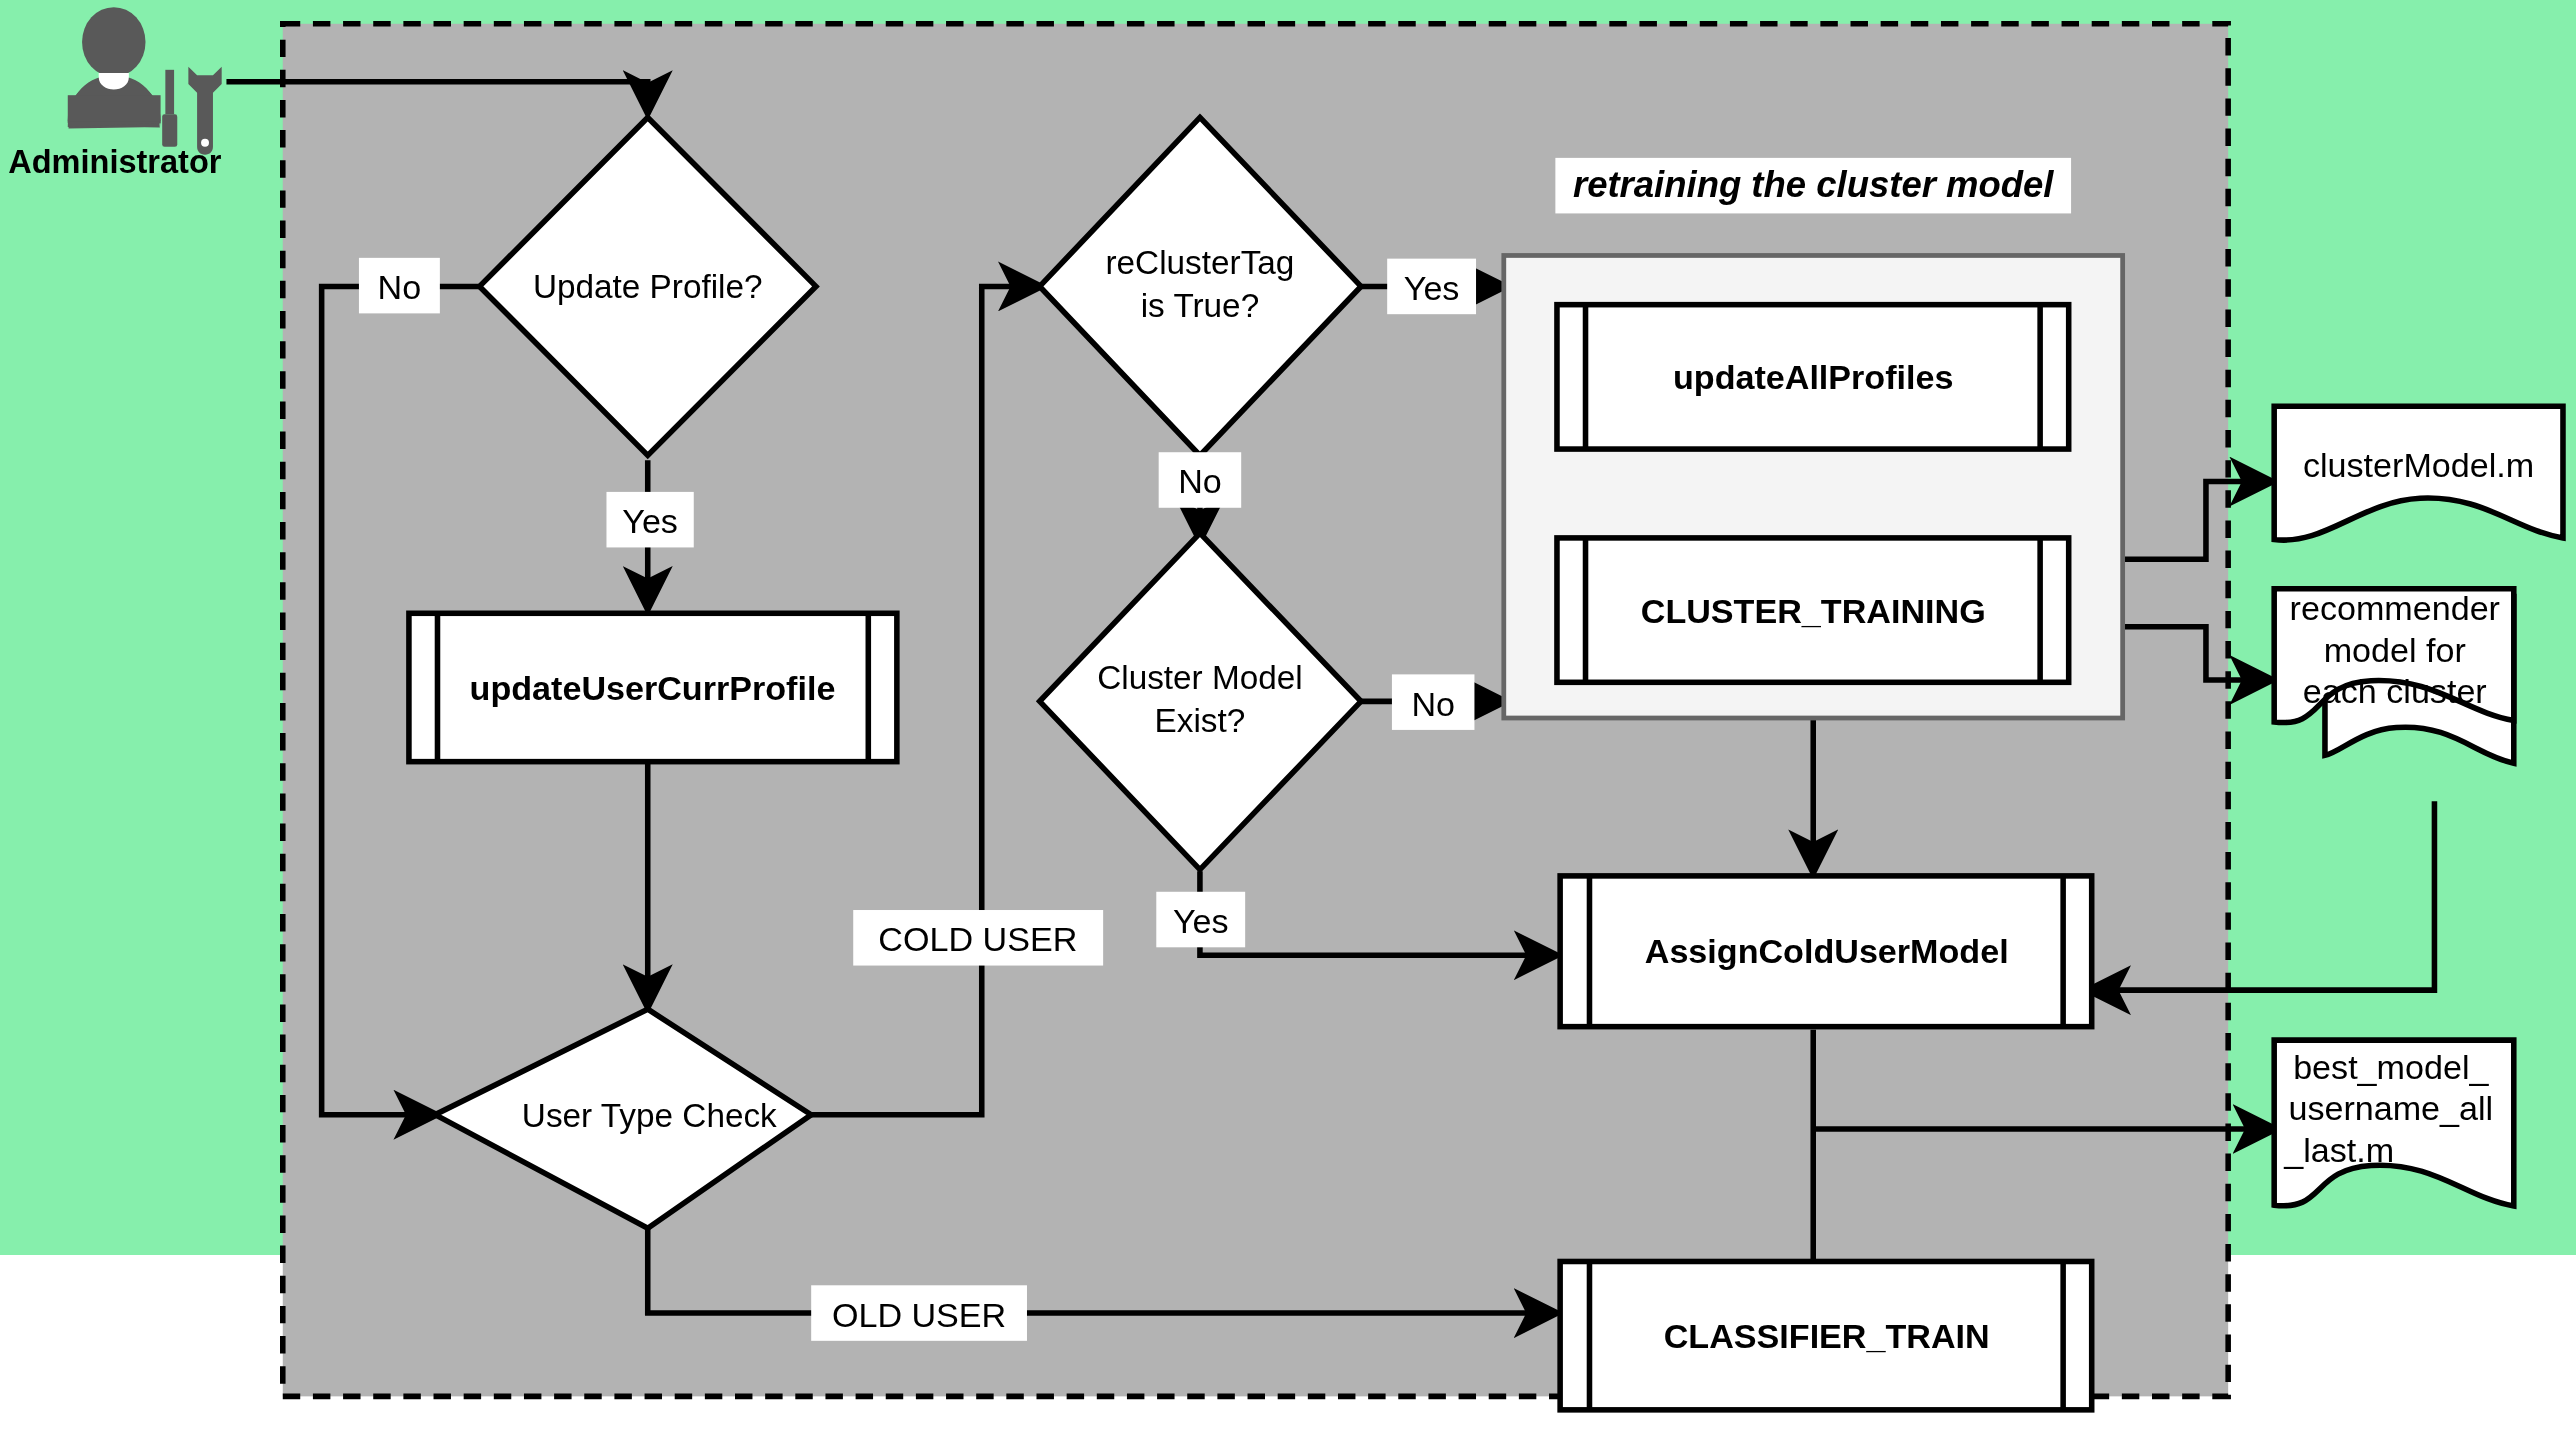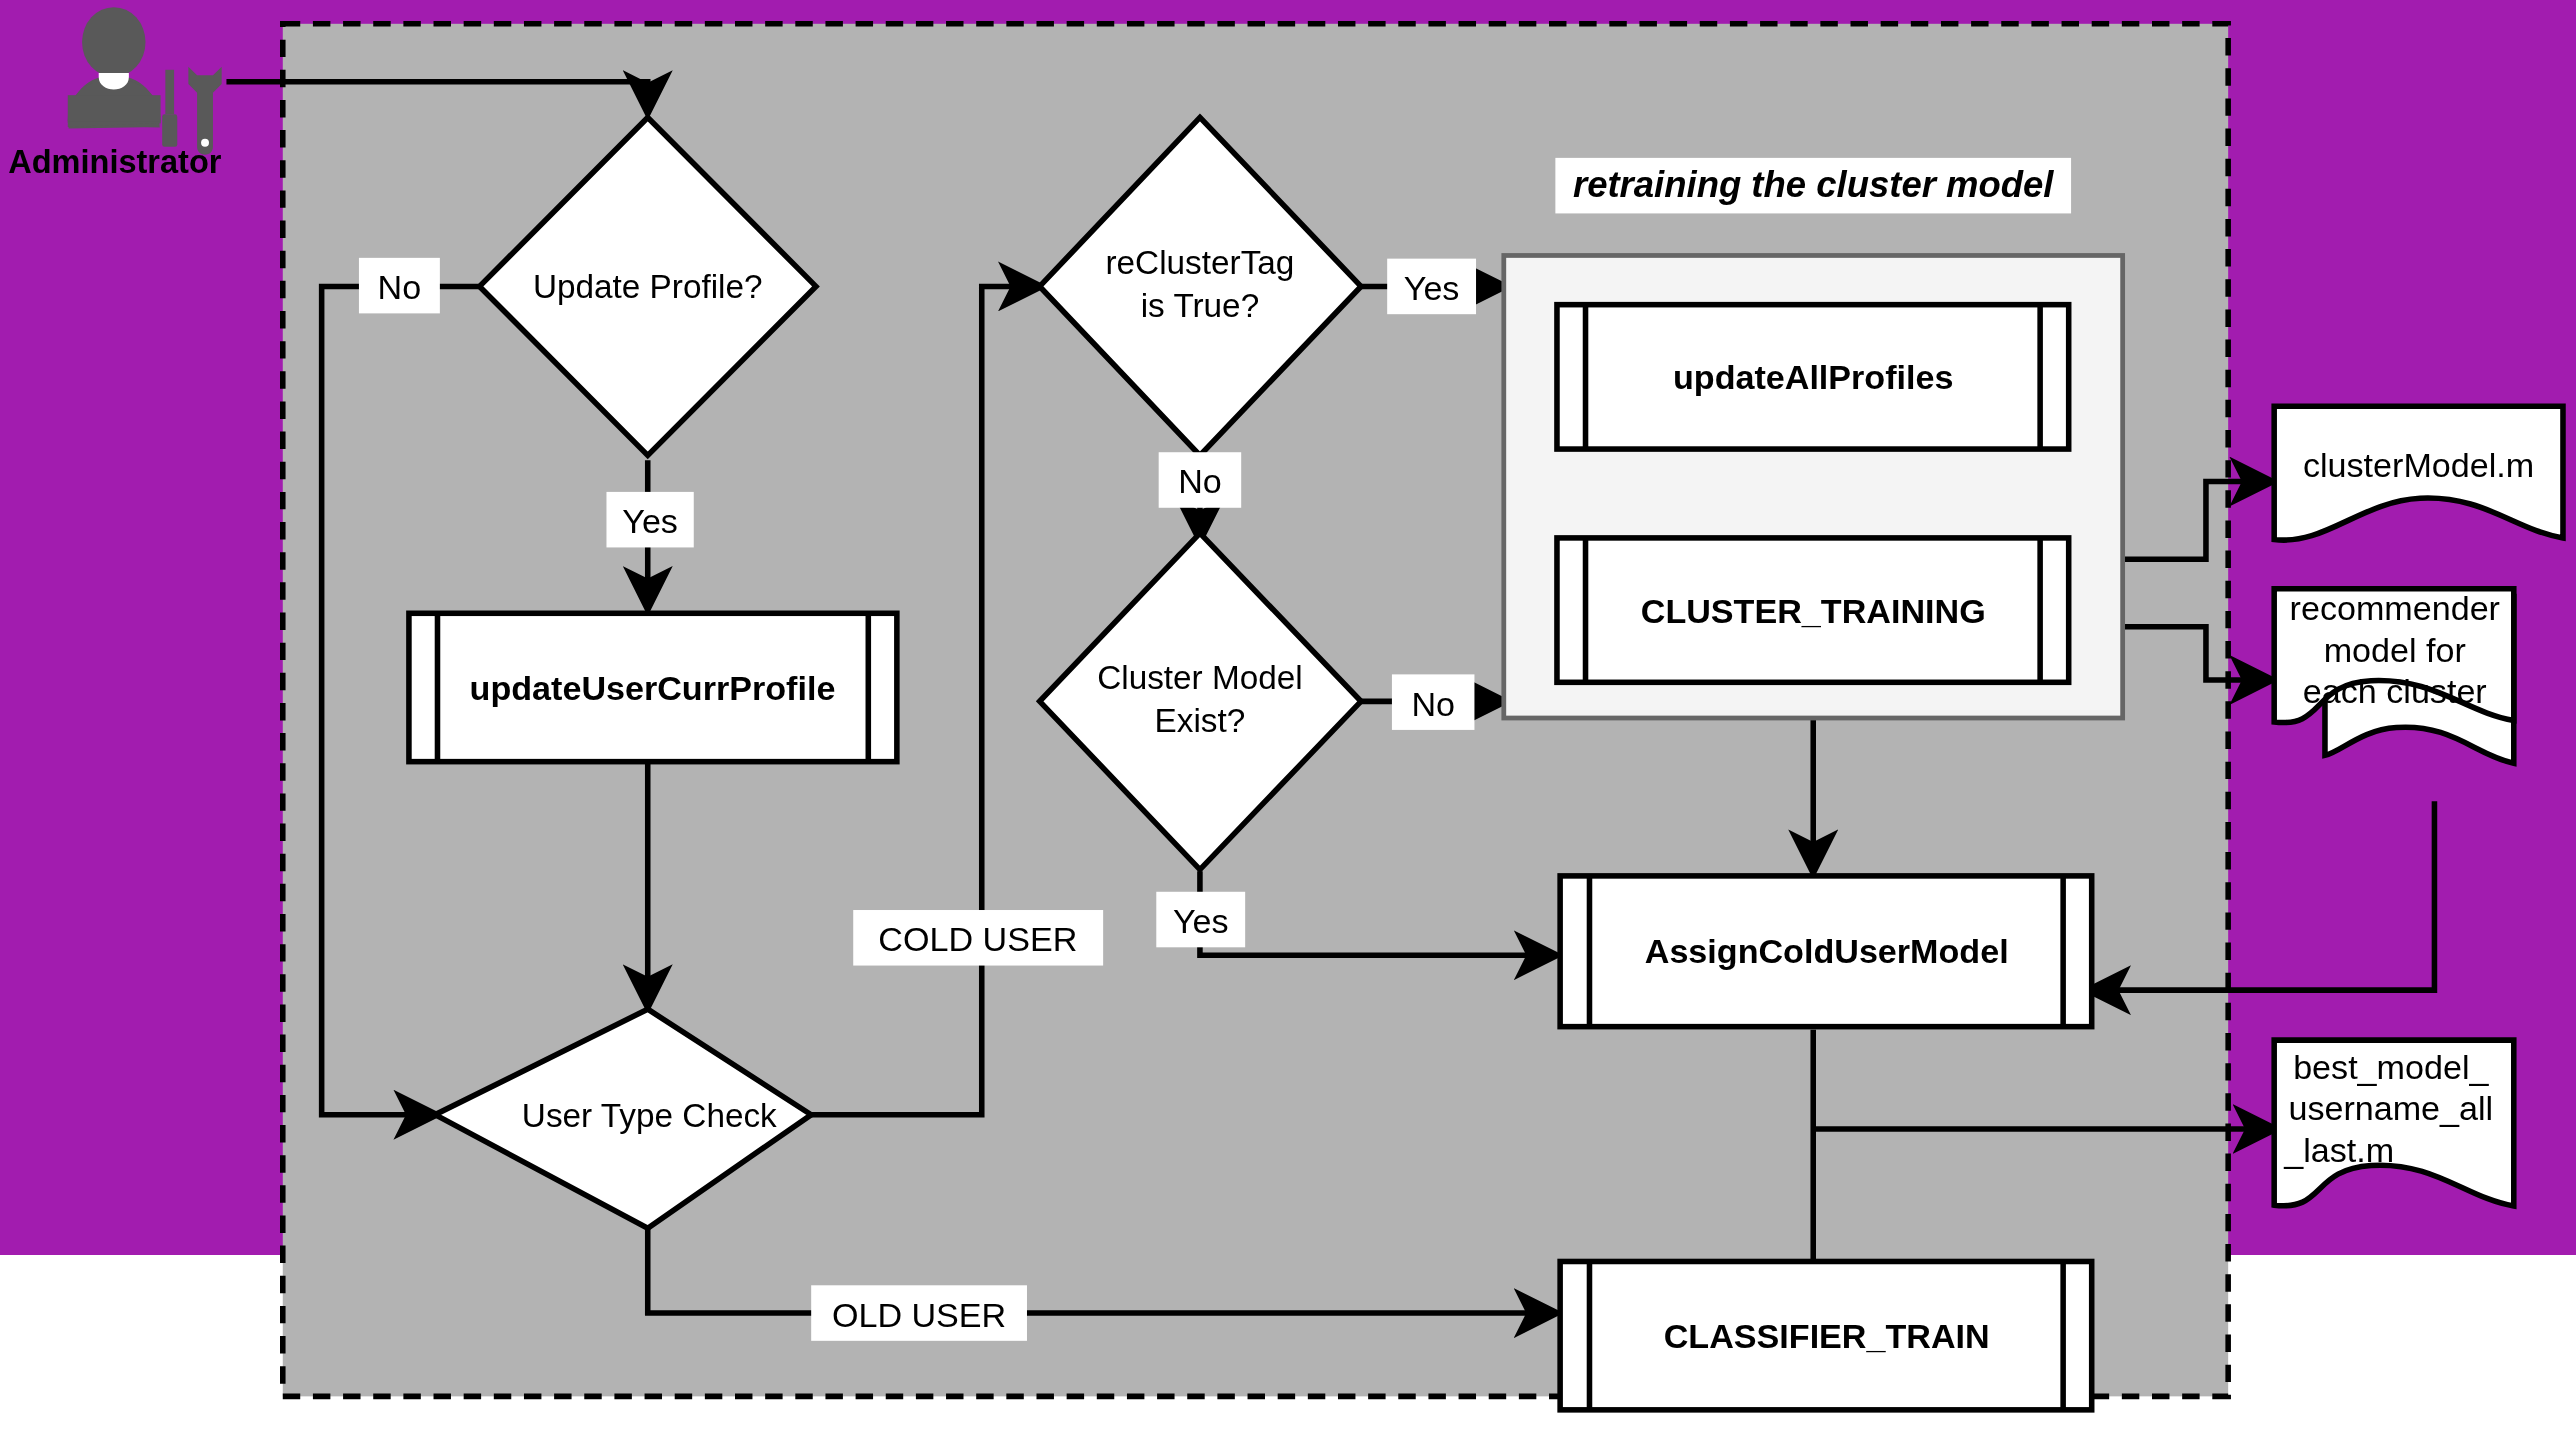--- a/index.html
+++ b/index.html
@@ -1,18 +1,18 @@
 <!DOCTYPE html>
 <html style="font-size:12.7px"><head>
 <meta charset="utf-8">
 <style>
   html,body{margin:0;padding:0;background:#ffffff;}
   body{width:2576px;height:1440px;overflow:hidden;
        font-family:"Liberation Sans","DejaVu Sans",sans-serif;}
-  #stage{position:relative;width:2576px;height:1255px;background:#a21caf;}
+  #stage{position:relative;width:2576px;height:1255px;background:#86efac;}
   svg#canvas{position:absolute;left:0;top:0;width:2576px;height:1440px;}
   .nodeText{font-family:"Liberation Sans","DejaVu Sans",sans-serif;}
 </style>
 </head>
 <body>
 
 <div id="stage">
 <svg id="canvas" viewBox="0 0 3246 1815" xmlns="http://www.w3.org/2000/svg">
 
   <defs>

